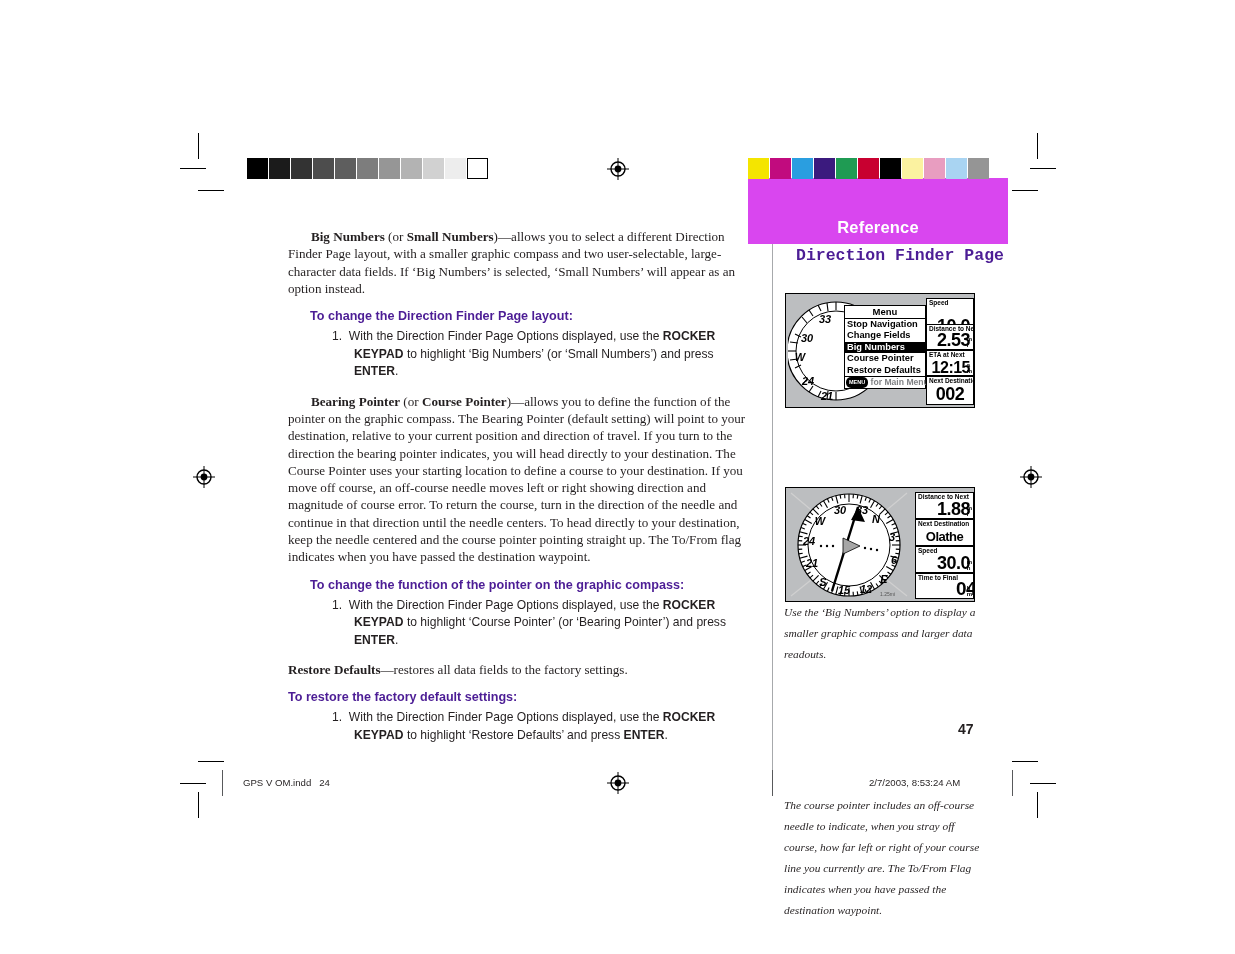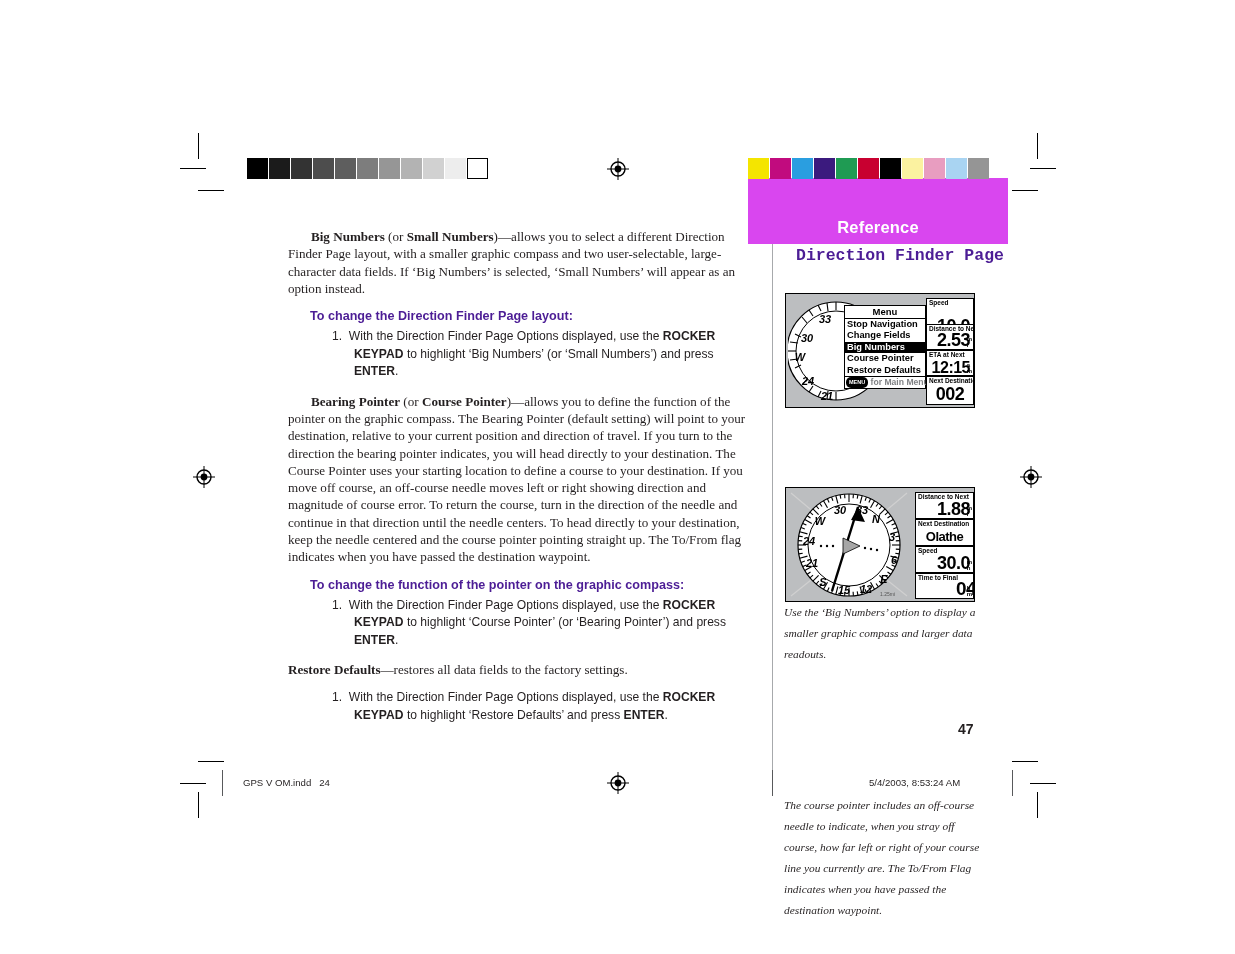--- a/index.html
+++ b/index.html
@@ -326,20 +326,21 @@
 
     <p class="body ind"><b>Bearing Pointer</b><span> (or </span><b>Course Pointer</b><span>)</span><span>—allows you to define the function of the pointer on the graphic compass. The Bearing Pointer (default setting) will point to your destination, relative to your current position and direction of travel. If you turn to the direction the bearing pointer indicates, you will head directly to your destination. The Course Pointer uses your starting location to define a course to your destination. If you move off course, an off-course needle moves left or right showing direction and magnitude of course error. To return the course, turn in the direction of the needle and continue in that direction until the needle centers. To head directly to your destination, keep the needle centered and the course pointer pointing straight up.  The To/From flag indicates when you have passed the destination waypoint.</span></p>
 
     <h3 class="step-head">To change the function of the pointer on the graphic compass:</h3>
     <ol class="steps">
       <li><span>1.</span>&nbsp;&nbsp;<span>With the Direction Finder Page Options displayed, use the </span><b>ROCKER KEYPAD</b><span> to highlight ‘Course Pointer’ (or ‘Bearing Pointer’) and press </span><b>ENTER</b><span>.</span></li>
     </ol>
 
     <p class="body"><b>Restore Defaults</b><span>—restores all data fields to the factory settings.</span></p>
 
+    <h3 class="step-head" style="padding-left:0; margin-left:0;">To restore the factory default settings:</h3>
     <ol class="steps">
       <li><span>1.</span>&nbsp;&nbsp;<span>With the Direction Finder Page Options displayed, use the </span><b>ROCKER KEYPAD</b><span> to highlight ‘Restore Defaults’ and press </span><b>ENTER</b><span>.</span></li>
     </ol>
   </div>
 
   <div class="vrule"></div>
 
   <div class="sidebar">
     <div class="ref-band">
       <div class="label">Reference</div>
@@ -556,15 +557,15 @@
 
     <div class="caption cap2">The course pointer includes an off-course needle to indicate, when you stray off course, how far left or right of your course line you currently are. The To/From Flag indicates when you have passed the destination waypoint.</div>
   </div>
 
   <div class="pagenum">47</div>
 
   <div class="footer-rule-left"></div>
   <div class="footer-rule-mid"></div>
   <div class="footer-rule-right"></div>
   <div class="foot-text foot-left">GPS V OM.indd   24</div>
-  <div class="foot-text foot-right">5/4/2003, 8:53:24 AM</div>
+  <div class="foot-text foot-right">2/7/2003, 8:53:24 AM</div>
 
 </div>
 
 </body></html>

